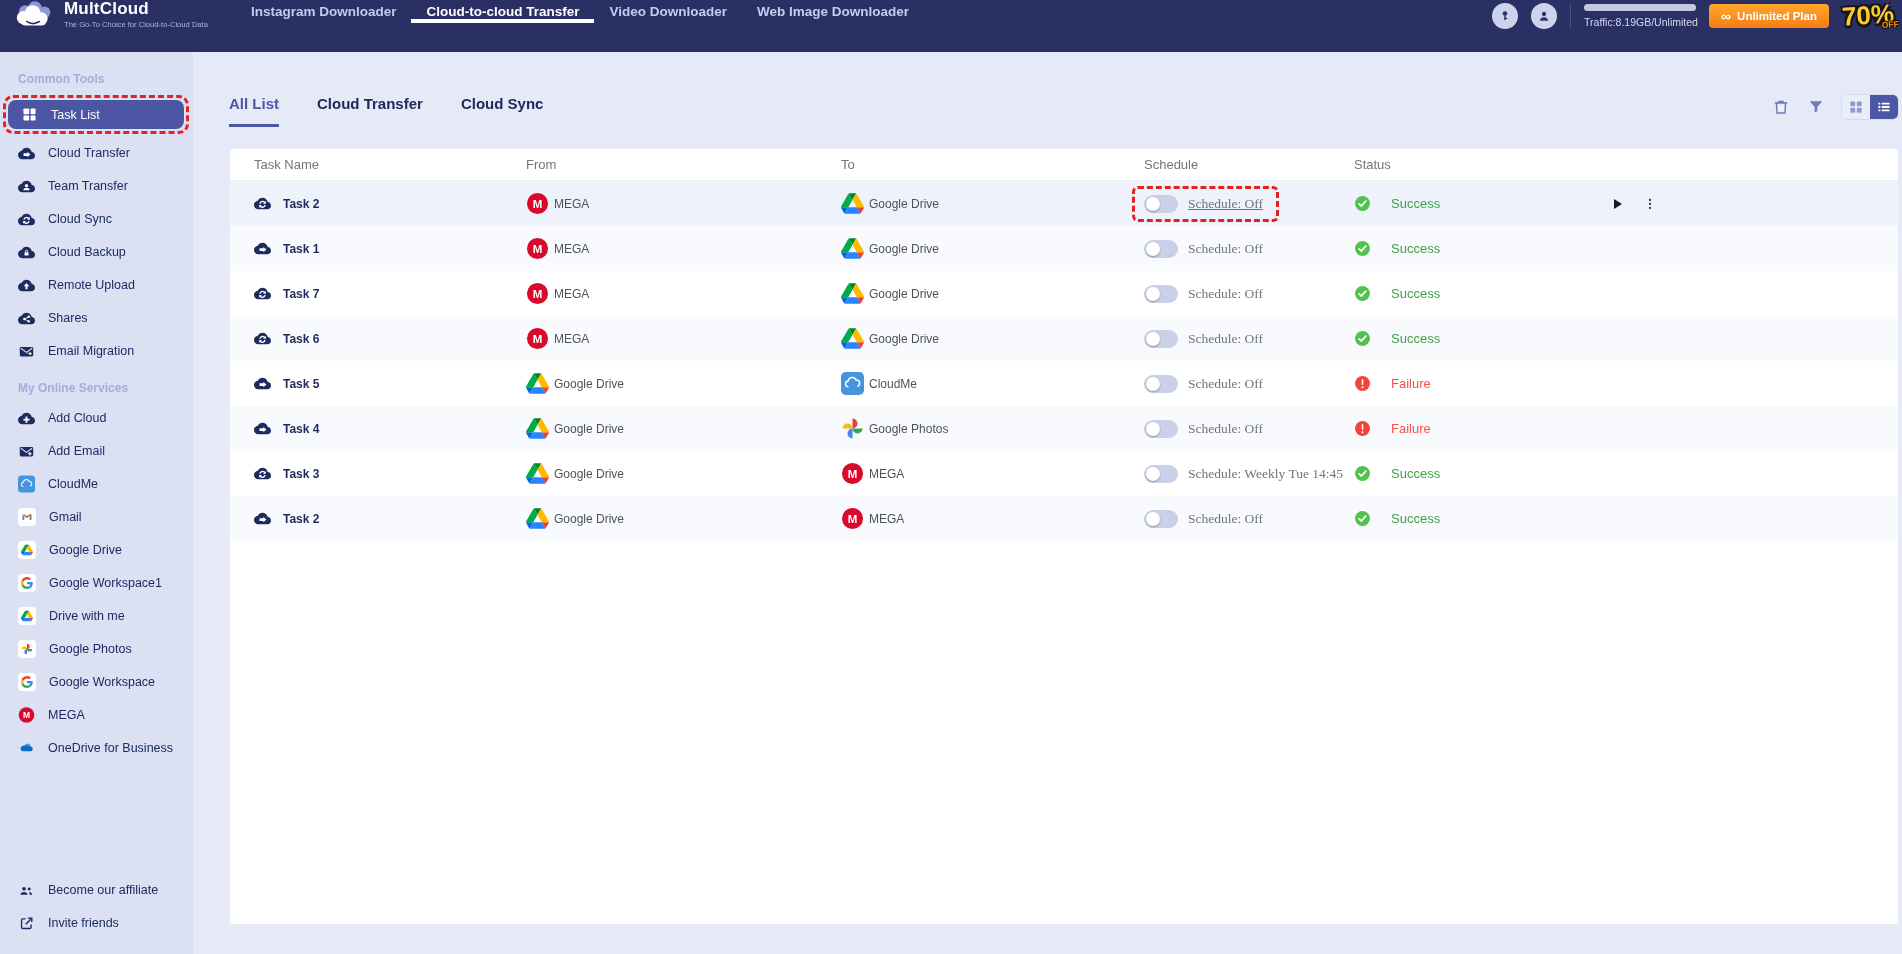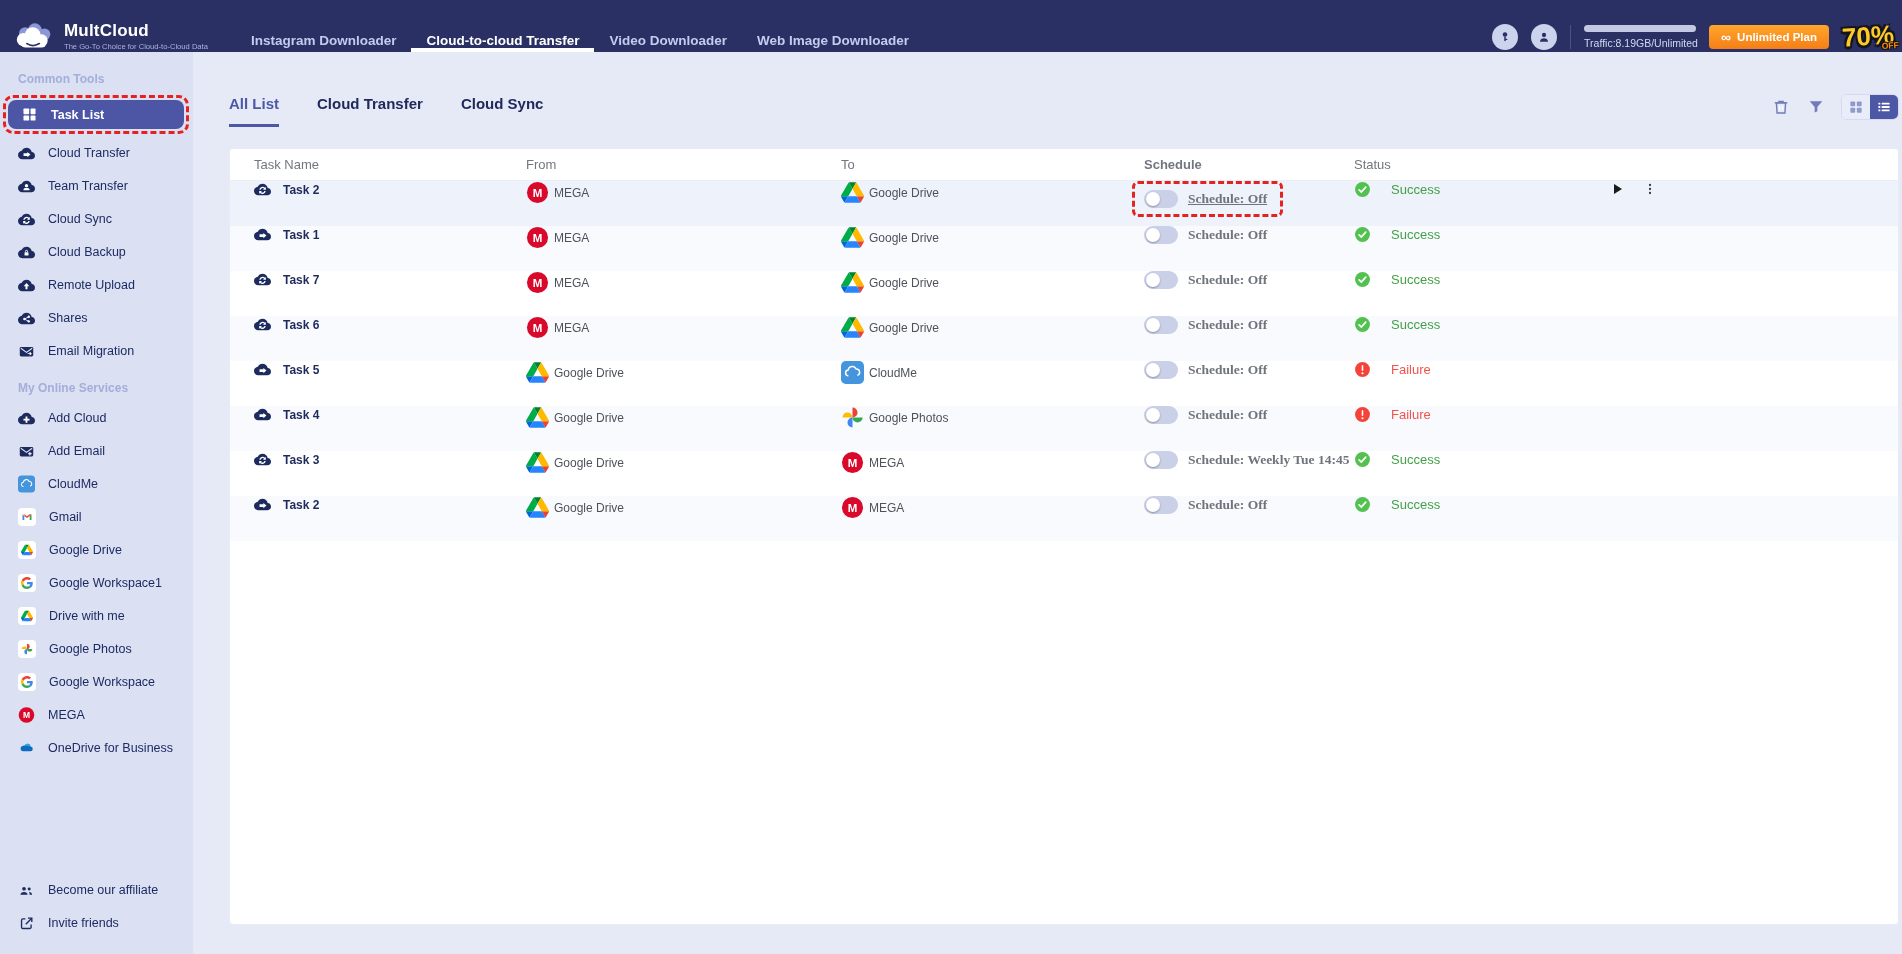--- a/index.html
+++ b/index.html
@@ -1,20 +1,20 @@
 <!DOCTYPE html>
 <html><head>
 <meta charset="utf-8">
 <style>
   * { margin:0; padding:0; box-sizing:border-box; }
   html,body { width:1902px; height:954px; overflow:hidden; }
   body { font-family:"Liberation Sans", sans-serif; background:#e5eaf6; }
 
   
-  .navbar { height:52px; background:#2a3063; display:flex; align-items:flex-end; }
+  .navbar { height:52px; background:#2a3063; display:flex; align-items:flex-start; }
   .logo { display:flex; align-items:center; gap:8px; padding:0 14px 0 12px; cursor:pointer; }
   .logo-cloud svg { width:44px; height:30px; display:block; }
   .logo-text { display:flex; flex-direction:column; line-height:1.1; }
   .logo-name { color:#fff; font-size:17px; font-weight:bold; letter-spacing:.2px; }
   .logo-tagline { color:#aab3e0; font-size:7.6px; margin-top:2px; white-space:nowrap; }
   .nav-items { display:flex; margin-left:14px; }
   .nav-item { display:flex; align-items:center; padding:0 15px; font-size:13.5px; font-weight:bold;
               color:#c4cbef; border-bottom:4px solid transparent; border-top:4px solid transparent; cursor:pointer; }
   .nav-item.active { color:#fff; border-bottom-color:#fff; }
   .topbar-right { margin-left:auto; display:flex; align-items:center; gap:13px; padding-right:6px; }
@@ -41,21 +41,21 @@
   
   .sidebar { width:193px; background:#dbe0f3; display:flex; flex-direction:column; padding-top:12px; flex-shrink:0; }
   .side-title { color:#a3aeda; font-size:12px; font-weight:bold; margin:8px 0 9px 18px; }
   .side-section + .side-section .side-title { margin-top:16px; }
   .side-item { height:28px; margin-bottom:5px; display:flex; align-items:center; gap:13px;
                padding-left:18px; color:#1c2b62; font-size:12.5px; font-weight:500; cursor:pointer; }
   .si-icon { width:17px; height:17px; display:flex; align-items:center; justify-content:center; color:#1d2b5e; flex-shrink:0; }
   .si-icon svg { width:17px; height:17px; display:block; }
   .annot-side { border:3px dashed #e42320; border-radius:10px; margin:0 4px 5px 3px; padding:2px; }
   .annot-side .side-item { background:#4c56a4; border-radius:8px; color:#fff; height:29px;
-                           margin-bottom:0; padding-left:13px; font-weight:700; }
+                           margin-bottom:0; padding-left:13px; font-weight:400; }
   .svc-chip { width:18px; height:18px; border-radius:4px; background:#fff; display:flex;
               align-items:center; justify-content:center; }
   .svc-chip svg { width:12px; height:12px; display:block; }
   .svc-full svg { width:18px; height:18px; display:block; }
   .side-footer { margin-top:auto; padding-bottom:12px; }
 
   
   .main { flex:1; background:#e5eaf6; padding:0 3px 0 36px; }
   .tabs-row { height:96px; display:flex; align-items:center; padding-top:22px; }
   .tab { font-size:15px; font-weight:bold; color:#20295c; margin-right:38px; padding-bottom:12px;
@@ -68,25 +68,25 @@
   .view-btn { width:28px; height:24px; display:flex; align-items:center; justify-content:center; cursor:pointer; }
   .view-btn svg { width:18px; height:18px; }
   .view-btn.grid-mode { background:#e9edf9; }
   .view-btn.active { background:#4c57a6; }
 
   
   .card { background:#ffffff; border:1px solid #e8ecf6; border-radius:4px; height:777px; overflow:hidden; }
   .thead { height:32px; display:flex; align-items:center; padding-left:24px;
            border-bottom:1px solid #eceef6; color:#72767f; font-size:13px; }
   .hcell { flex-shrink:0; }
-  .trow { height:45px; display:flex; align-items:flex-start; padding-left:24px; }
+  .trow { height:45px; display:flex; align-items:center; padding-left:24px; }
   .trow.hl { background:#edf2fb; }
   .trow.stripe { background:#f8fafd; }
   .cell { display:flex; align-items:center; flex-shrink:0; white-space:nowrap; }
-  .w0 { width:272px; } .w1 { width:315px; } .w2 { width:303px; } .w3 { width:210px;font-weight:bold; } .w4 { width:222px; }
+  .w0 { width:272px; } .w1 { width:315px; } .w2 { width:303px; } .w3 { width:210px; } .w4 { width:222px; }
   .task-cloud { width:17px; height:17px; color:#1d2b5e; }
   .task-cloud svg { width:17px; height:17px; display:block; }
   .task-name { font-size:12px; font-weight:bold; color:#1f2a5c; margin-left:12px; }
   .svc-icon { width:23px; height:23px; display:flex; align-items:center; justify-content:center; }
   .svc-icon svg { width:23px; height:23px; display:block; }
   .svc-label { font-size:12px; color:#4d525b; margin-left:5px; }
   .toggle { width:34px; height:18px; border-radius:9px; background:#c9d0e8; position:relative;
             display:inline-block; flex-shrink:0; cursor:pointer; }
   .toggle .knob { position:absolute; left:2px; top:2px; width:14px; height:14px; border-radius:50%;
                   background:#fff; box-shadow:0 1px 2px rgba(0,0,0,.3); }

